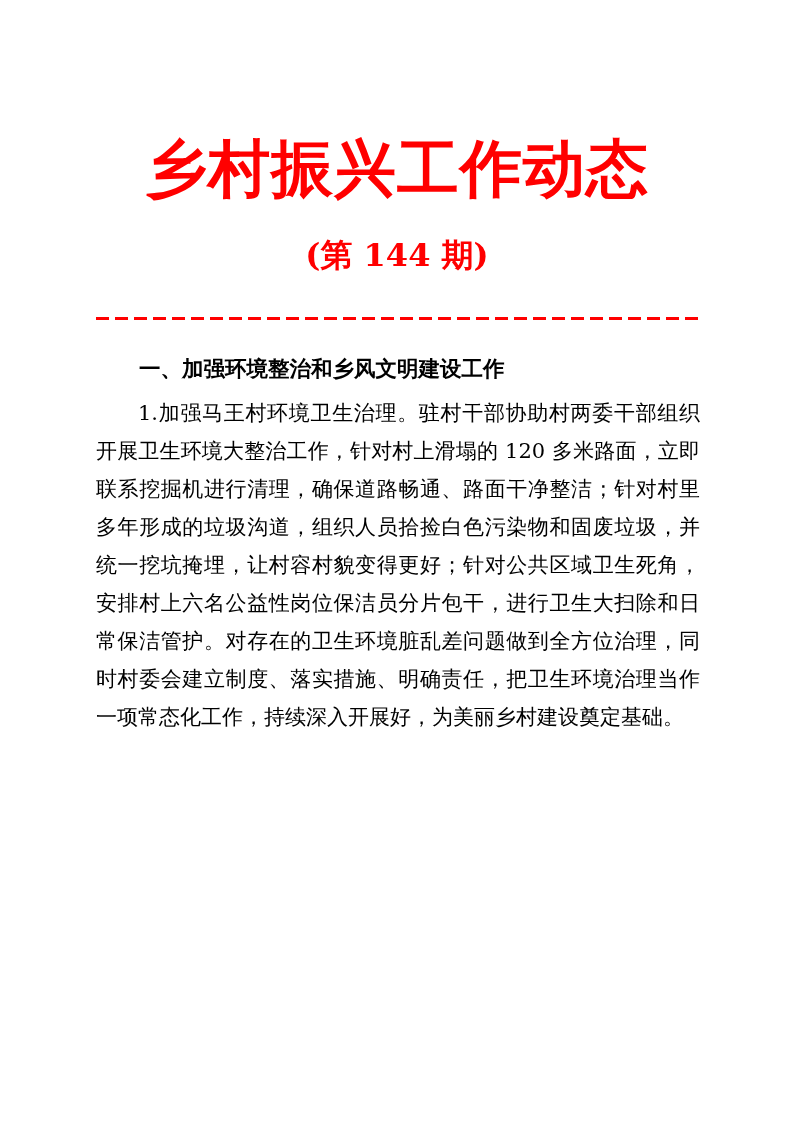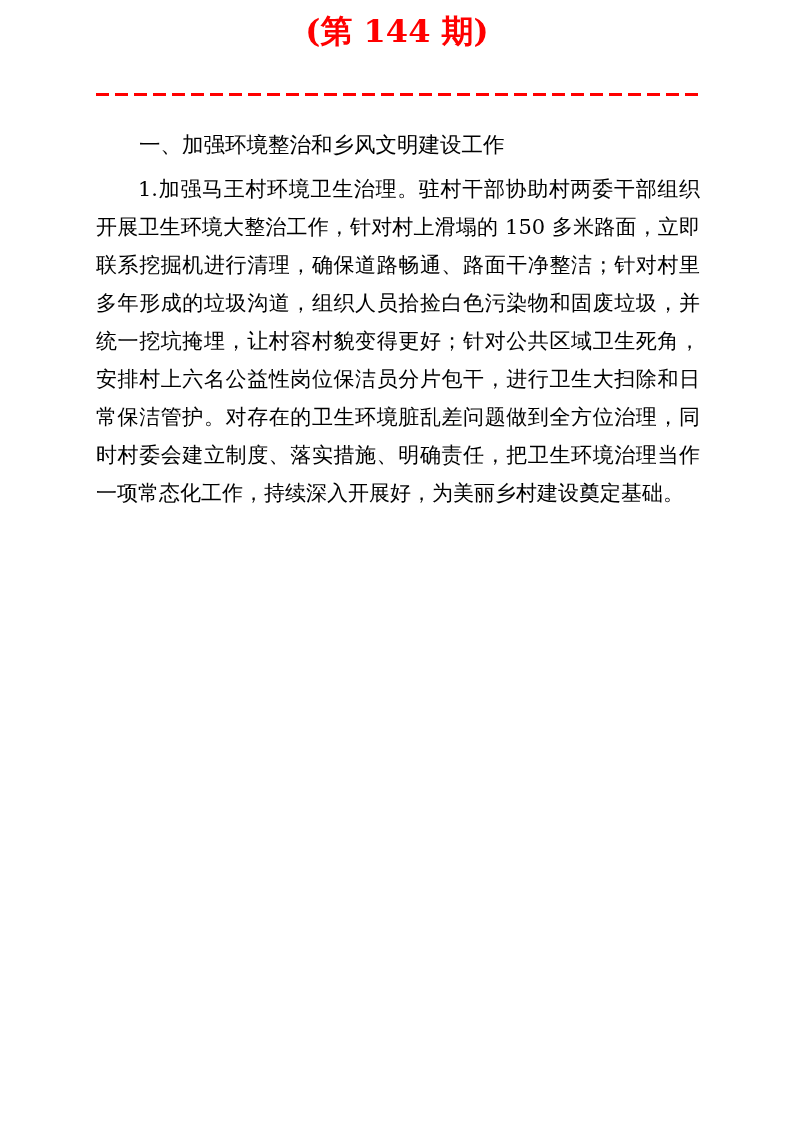--- a/index.html
+++ b/index.html
@@ -21,21 +21,21 @@
     text-align: center;
     font-family: "DejaVu Serif", "Liberation Serif", serif;
     font-weight: bold;
     font-size: 62px;
     line-height: 74px;
     color: #ff0000;
     letter-spacing: 1px;
     white-space: nowrap;
   }
   .doc-issue {
-    margin-top: 12px;
+    margin-top: 30px;
     text-align: center;
     font-family: "DejaVu Serif", "Liberation Serif", serif;
     font-weight: bold;
     font-size: 32px;
     line-height: 38px;
     color: #ff0000;
   }
   .dashed-divider {
     margin: 43px 94px 0 96px;
     height: 3px;
@@ -55,39 +55,40 @@
   }
   .para {
     margin: 0;
     text-indent: 2em;
     font-family: "DejaVu Serif", "Liberation Serif", serif;
   }
   .section-heading {
     margin: 0 0 6px 0;
     text-indent: 2em;
     font-family: "DejaVu Sans", "Liberation Sans", sans-serif;
-    font-weight: normal;
+    font-weight: bold;
     font-size: 21.5px;
     line-height: 38px;
     color: #000000;
   }
 </style>
 </head>
 <body>
 
 <div class="page">
 
+  <h1 class="doc-title">乡村振兴工作动态</h1>
 
   <div class="doc-issue">(第 144 期)</div>
 
   <div class="dashed-divider"></div>
 
   <div class="doc-body">
 
 
     <h2 class="section-heading">一、加强环境整治和乡风文明建设工作</h2>
 
 
-    <p class="para">1.加强马王村环境卫生治理。驻村干部协助村两委干部组织开展卫生环境大整治工作，针对村上滑塌的 150 多米路面，立即联系挖掘机进行清理，确保道路畅通、路面干净整洁；针对村里多年形成的垃圾沟道，组织人员拾捡白色污染物和固废垃圾，并统一挖坑掩埋，让村容村貌变得更好；针对公共区域卫生死角，安排村上六名公益性岗位保洁员分片包干，进行卫生大扫除和日常保洁管护。对存在的卫生环境脏乱差问题做到全方位治理，同时村委会建立制度、落实措施、明确责任，把卫生环境治理当作一项常态化工作，持续深入开展好，为美丽乡村建设奠定基础。</p>
+    <p class="para">1.加强马王村环境卫生治理。驻村干部协助村两委干部组织开展卫生环境大整治工作，针对村上滑塌的 120 多米路面，立即联系挖掘机进行清理，确保道路畅通、路面干净整洁；针对村里多年形成的垃圾沟道，组织人员拾捡白色污染物和固废垃圾，并统一挖坑掩埋，让村容村貌变得更好；针对公共区域卫生死角，安排村上六名公益性岗位保洁员分片包干，进行卫生大扫除和日常保洁管护。对存在的卫生环境脏乱差问题做到全方位治理，同时村委会建立制度、落实措施、明确责任，把卫生环境治理当作一项常态化工作，持续深入开展好，为美丽乡村建设奠定基础。</p>
 
   </div>
 
 </div>
 
 </body></html>

